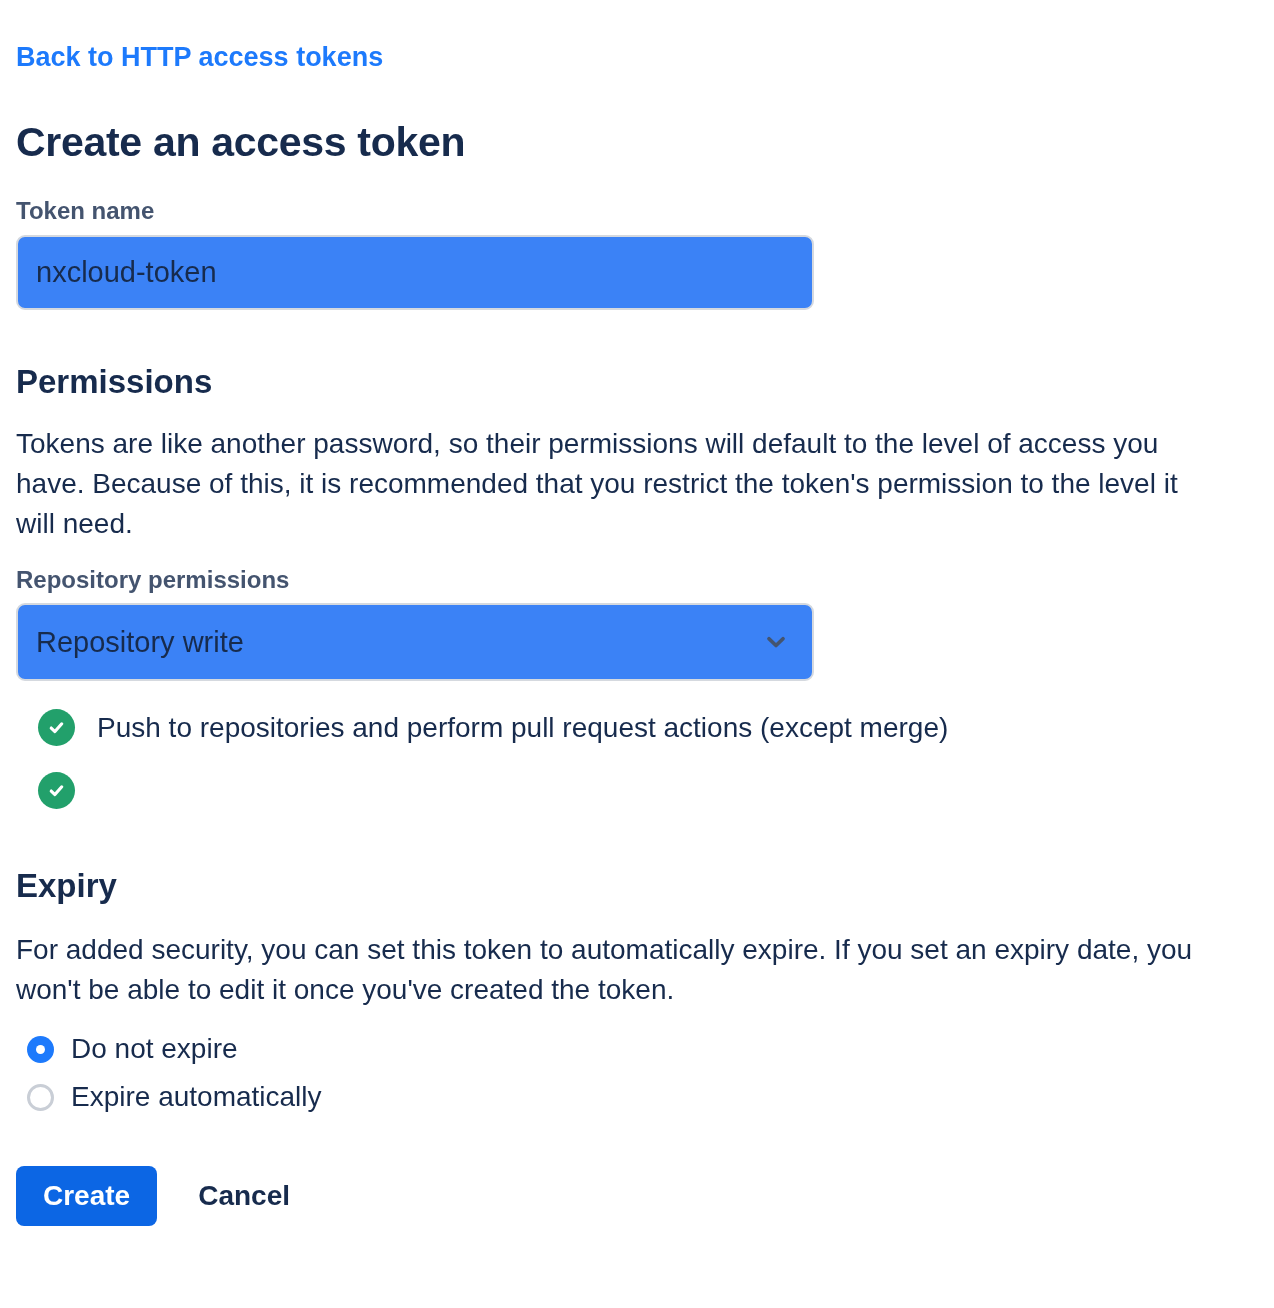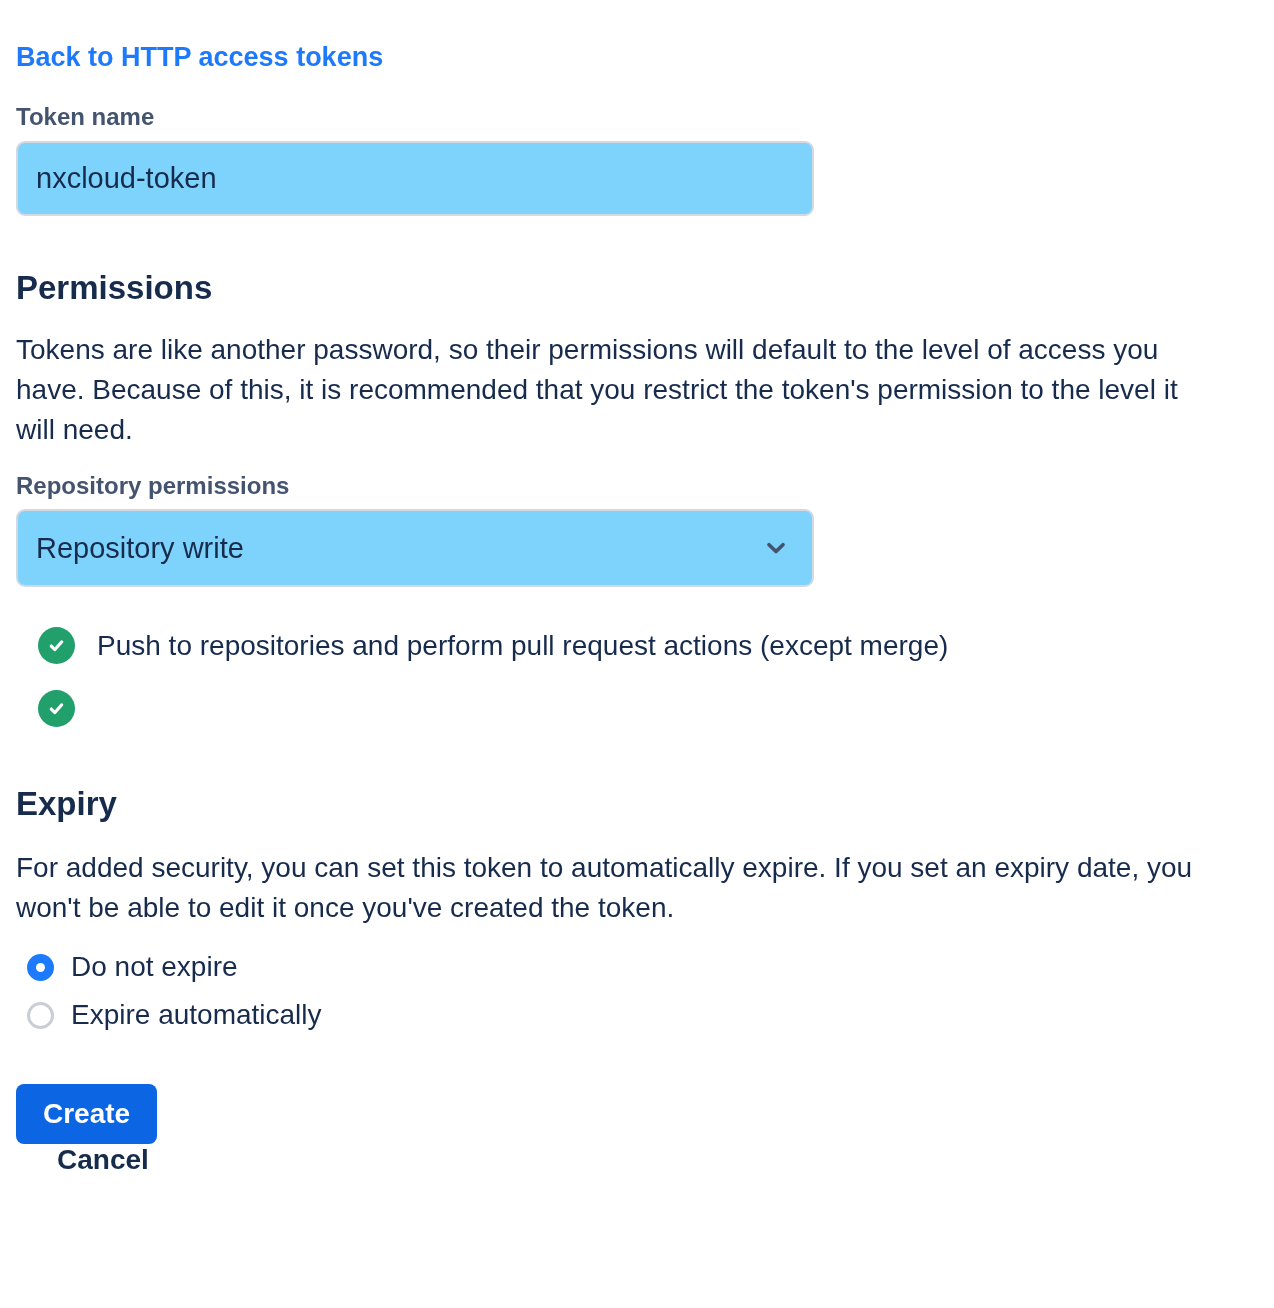--- a/index.html
+++ b/index.html
@@ -43,21 +43,21 @@
     color: #44546F;
   }
 
   .text-input {
     display: block;
     margin-top: 9px;
     width: 798px;
     height: 75px;
     border: 2px solid #D5D9DF;
     border-radius: 9px;
-    background: #7dd3fc;
+    background: #3b82f6;
     padding: 0 18px;
     font-family: "Liberation Sans", "DejaVu Sans", sans-serif;
     font-size: 29px;
     color: #172B4D;
     outline: none;
   }
 
   h2.section-heading {
     margin: 52px 0 0 0;
     font-size: 33px;
@@ -79,21 +79,21 @@
 
   .select-label { margin-top: 21px; }
 
   .select-box {
     position: relative;
     margin-top: 8px;
     width: 798px;
     height: 78px;
     border: 2px solid #D5D9DF;
     border-radius: 9px;
-    background: #7dd3fc;
+    background: #3b82f6;
     display: flex;
     align-items: center;
     padding: 0 18px;
     cursor: pointer;
   }
   .select-value {
     font-size: 29px;
     color: #172B4D;
   }
   .select-chevron {
@@ -105,21 +105,21 @@
     height: 28px;
     display: flex;
     align-items: center;
     justify-content: center;
   }
 
   p.allow-intro { margin-top: 26px; }
 
   .capability-list {
     list-style: none;
-    margin: 40px 0 0 0;
+    margin: 28px 0 0 0;
     padding: 0 0 0 22px;
   }
   .capability-item {
     display: flex;
     align-items: center;
     margin-top: 26px;
     min-height: 37px;
   }
   .capability-item:first-child { margin-top: 0; }
   .check-circle {
@@ -172,22 +172,21 @@
   }
   .radio-label {
     margin-left: 17px;
     font-size: 28px;
     color: #172B4D;
   }
 
   .actions-row {
     margin-top: 52px;
     display: flex;
-    align-items: flex-start;
-    flex-direction: column;
+    align-items: center;
   }
   .create-button {
     height: 60px;
     padding: 0 27px;
     border: none;
     border-radius: 8px;
     background: #0C66E4;
     color: #ffffff;
     font-family: "Liberation Sans", "DejaVu Sans", sans-serif;
     font-size: 28px;
@@ -206,20 +205,21 @@
     cursor: pointer;
   }
 </style>
 </head>
 <body>
 
 <div class="page">
 
   <a class="back-link" href="#">Back to HTTP access tokens</a>
 
+  <h1 class="page-title">Create an access token</h1>
 
   <label class="field-label">Token name</label>
 
   <input class="text-input" type="text" value="nxcloud-token" style="">
 
   <h2 class="section-heading">Permissions</h2>
 
   <p class="body-text">Tokens are like another password, so their permissions will default to the level of access you have. Because of this, it is recommended that you restrict the token's permission to the level it will need.</p>
 
   <label class="field-label select-label">Repository permissions</label>

